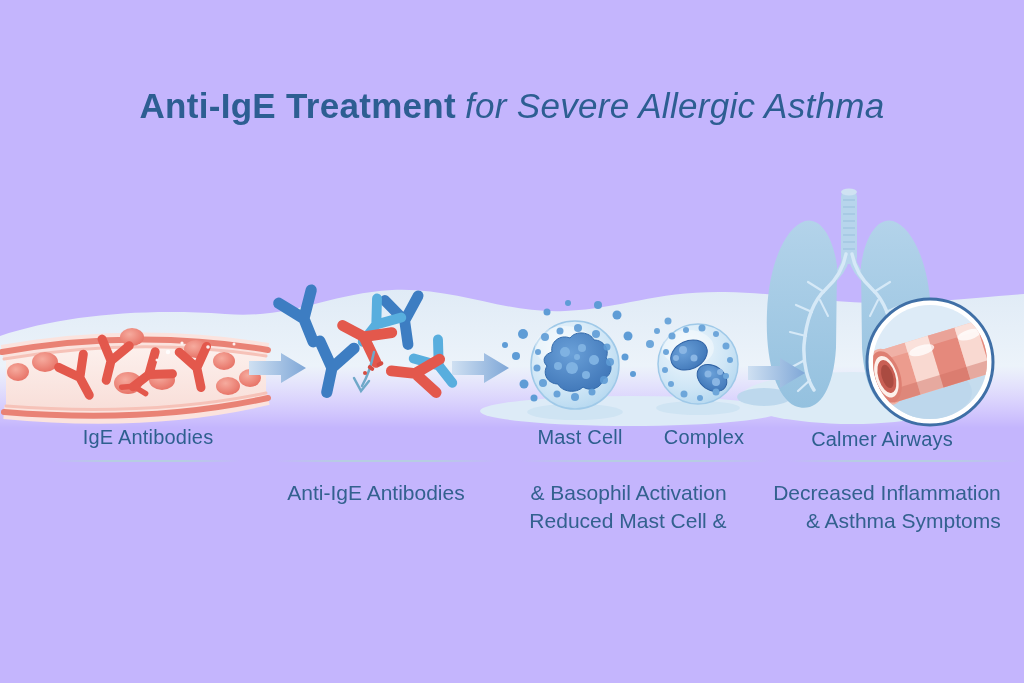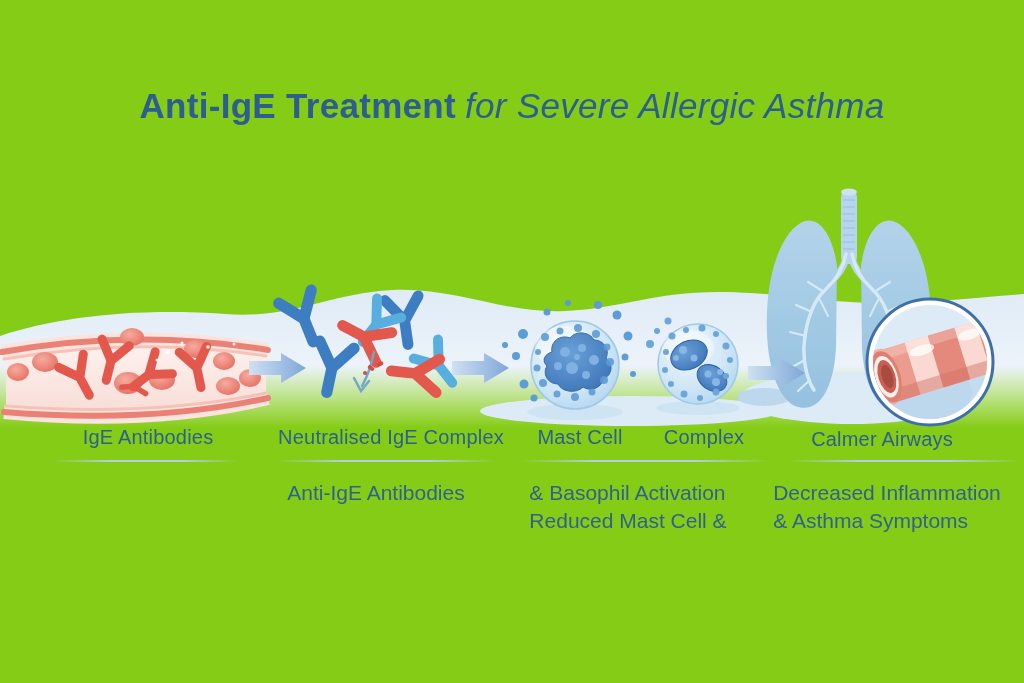--- a/index.html
+++ b/index.html
@@ -1,27 +1,27 @@
 <!DOCTYPE html>
 <html><head>
 <meta charset="utf-8">
 <style>
   html,body{margin:0;padding:0;background:#ffffff;}
-  #stage{position:relative;width:1024px;height:683px;background:#84cc16;overflow:hidden;
+  #stage{position:relative;width:1024px;height:683px;background:#c4b5fd;overflow:hidden;
          font-family:"Liberation Sans", sans-serif;}
   #art{position:absolute;left:0;top:0;}
   .title{position:absolute;left:0;top:86px;width:1024px;text-align:center;
          color:#2d5e92;font-size:35px;font-weight:600;letter-spacing:.3px;white-space:nowrap;}
   .title .it{font-style:italic;font-weight:500;margin-left:9px;}
   .stage-label{position:absolute;top:426px;transform:translateX(-50%);white-space:nowrap;
          color:#2e5f8f;font-size:20px;font-weight:500;letter-spacing:.2px;text-align:right;}
   .stage-label.low{top:428px;}
   .divider{position:absolute;top:460px;height:2px;border-radius:1px;
          background:linear-gradient(90deg,rgba(182,205,226,0) 0%,#b6cde2 30%,#b6cde2 70%,rgba(182,205,226,0) 100%);}
-  .caption{position:absolute;top:479px;transform:translateX(-50%);text-align:left;
+  .caption{position:absolute;top:479px;transform:translateX(-50%);text-align:right;
          color:#33618f;font-size:21px;font-weight:500;line-height:28px;white-space:nowrap;}
 </style>
 </head>
 <body>
 
 <div id="stage">
 
   <svg id="art" width="1024" height="683" viewBox="0 0 1024 683">
     <defs>
       <linearGradient id="waveG" x1="0" y1="0" x2="0" y2="1">
@@ -285,21 +285,20 @@
         </g>
       </g>
     </g>
   </svg>
 
   <div class="title">
     <span>Anti-IgE Treatment</span><span class="it">for Severe Allergic Asthma</span>
   </div>
 
   <div class="stage-label" style="left:148px">IgE Antibodies</div>
-  <div class="stage-label" style="left:391px">Neutralised IgE Complex</div>
   <div class="stage-label" style="left:580px">Mast Cell</div>
   <div class="stage-label" style="left:704px">Complex</div>
   <div class="stage-label low" style="left:882px">Calmer Airways</div>
 
   <div class="divider" style="left:52px;width:188px"></div>
   <div class="divider" style="left:275px;width:222px"></div>
   <div class="divider" style="left:520px;width:250px"></div>
   <div class="divider" style="left:788px;width:232px"></div>
 
   <div class="caption" style="left:376px">

